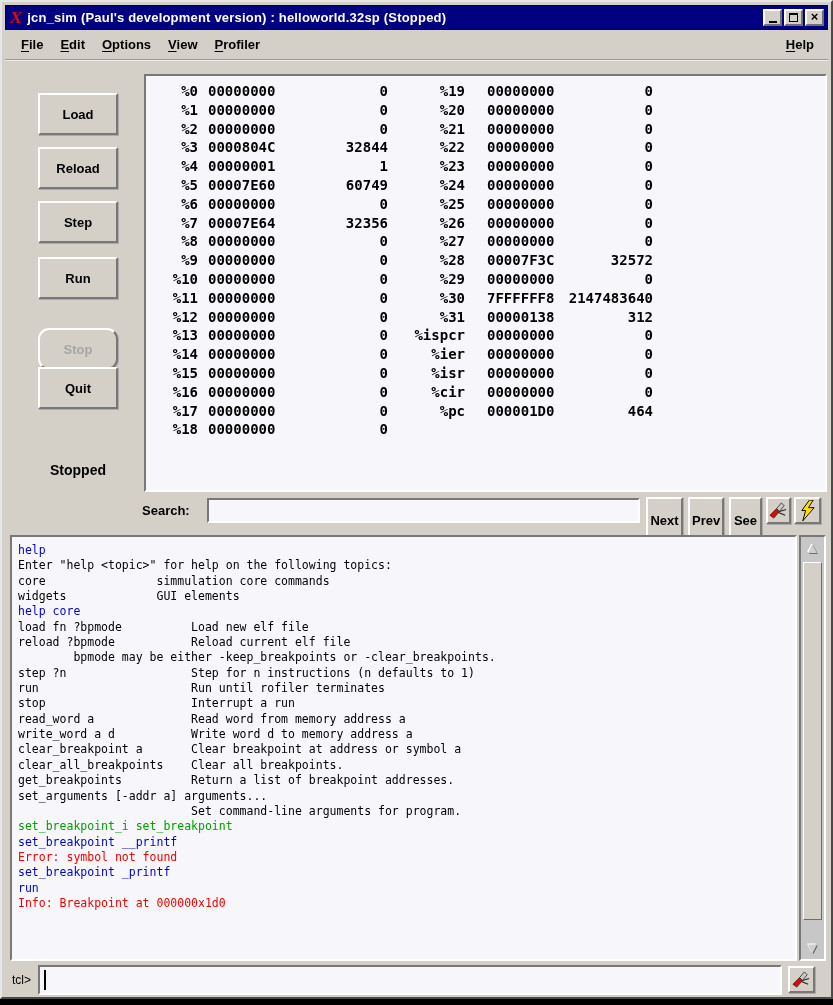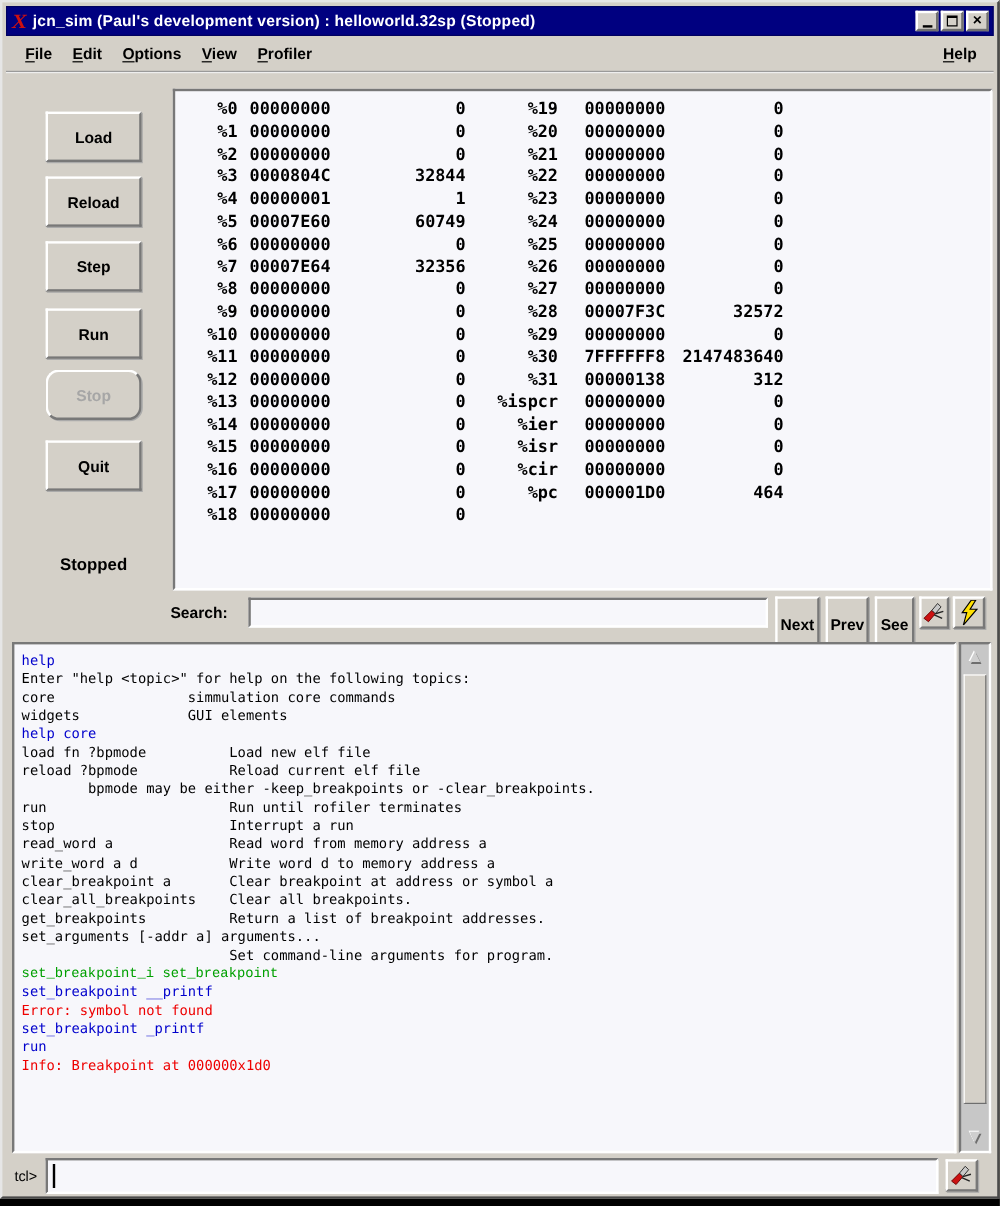--- a/index.html
+++ b/index.html
@@ -94,21 +94,21 @@
   }
 
   
   .console {
     position:absolute; left:8px; top:533px; width:787px; height:426px;
     background:#f7f7fb; border:2px solid; border-color:#787878 #fff #fff #787878;
     overflow:hidden; padding:6px 0 0 6px;
   }
   .console-line { font:11.5px "DejaVu Sans Mono", monospace; line-height:15.35px; white-space:pre; color:#000; }
   .console-line.blue  { color:#0000cc; }
-  .console-line.green { color:#00a000;font-family:Liberation Mono, monospace; }
+  .console-line.green { color:#00a000; }
   .console-line.red   { color:#ee0000; }
 
   
   .scrollbar {
     position:absolute; left:797px; top:533px; width:27px; height:426px;
     background:#c7c7c7; border:2px solid; border-color:#787878 #fff #fff #787878;
   }
   .scroll-arrow {
     position:absolute; left:0; width:23px; height:22px; text-align:center;
     color:#cfcfcf; font-size:15px; line-height:22px;
@@ -165,21 +165,21 @@
       <div class="menu-item"><u>P</u>rofiler</div>
       <div class="menu-item menu-help"><u>H</u>elp</div>
     </div>
 
   
   <div id="tool-buttons">
       <button class="tool-btn" style="top: 91px;">Load</button>
       <button class="tool-btn" style="top: 145px;">Reload</button>
       <button class="tool-btn" style="top: 199px;">Step</button>
       <button class="tool-btn" style="top: 255px;">Run</button>
-      <button class="tool-btn disabled" style="top: 306px; border-radius: 11px;">Stop</button>
+      <button class="tool-btn disabled" style="top: 326px; border-radius: 11px;">Stop</button>
       <button class="tool-btn" style="top: 365px;">Quit</button>
     </div>
   <div class="status-text">Stopped</div>
 
   
   <div class="register-panel">
     <div class="reg-col left" id="reg-left">
         <div class="reg-row">
           <span class="rn">%0</span>
           <span class="rh">00000000</span>
@@ -391,20 +391,21 @@
   
   <div class="console" id="console">
       <div class="console-line blue">help</div>
       <div class="console-line black">Enter "help &lt;topic&gt;" for help on the following topics:</div>
       <div class="console-line black">core                simmulation core commands</div>
       <div class="console-line black">widgets             GUI elements</div>
       <div class="console-line blue">help core</div>
       <div class="console-line black">load fn ?bpmode          Load new elf file</div>
       <div class="console-line black">reload ?bpmode           Reload current elf file</div>
       <div class="console-line black">        bpmode may be either -keep_breakpoints or -clear_breakpoints.</div>
+      <div class="console-line black">step ?n                  Step for n instructions (n defaults to 1)</div>
       <div class="console-line black">run                      Run until rofiler terminates</div>
       <div class="console-line black">stop                     Interrupt a run</div>
       <div class="console-line black">read_word a              Read word from memory address a</div>
       <div class="console-line black">write_word a d           Write word d to memory address a</div>
       <div class="console-line black">clear_breakpoint a       Clear breakpoint at address or symbol a</div>
       <div class="console-line black">clear_all_breakpoints    Clear all breakpoints.</div>
       <div class="console-line black">get_breakpoints          Return a list of breakpoint addresses.</div>
       <div class="console-line black">set_arguments [-addr a] arguments...</div>
       <div class="console-line black">                         Set command-line arguments for program.</div>
       <div class="console-line green">set_breakpoint_i set_breakpoint</div>

